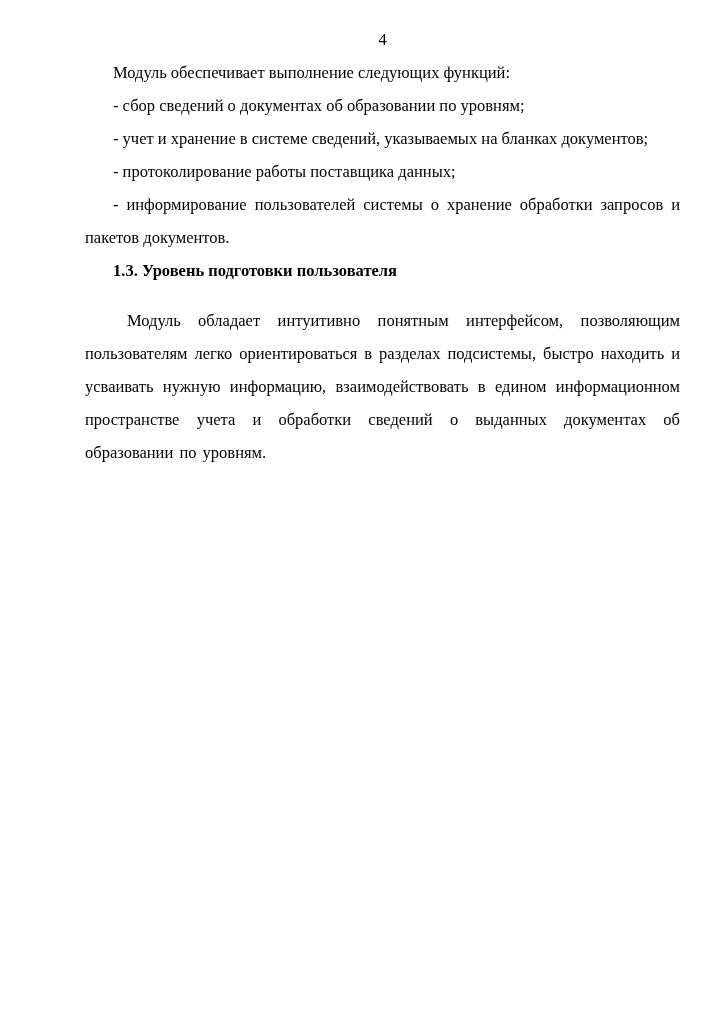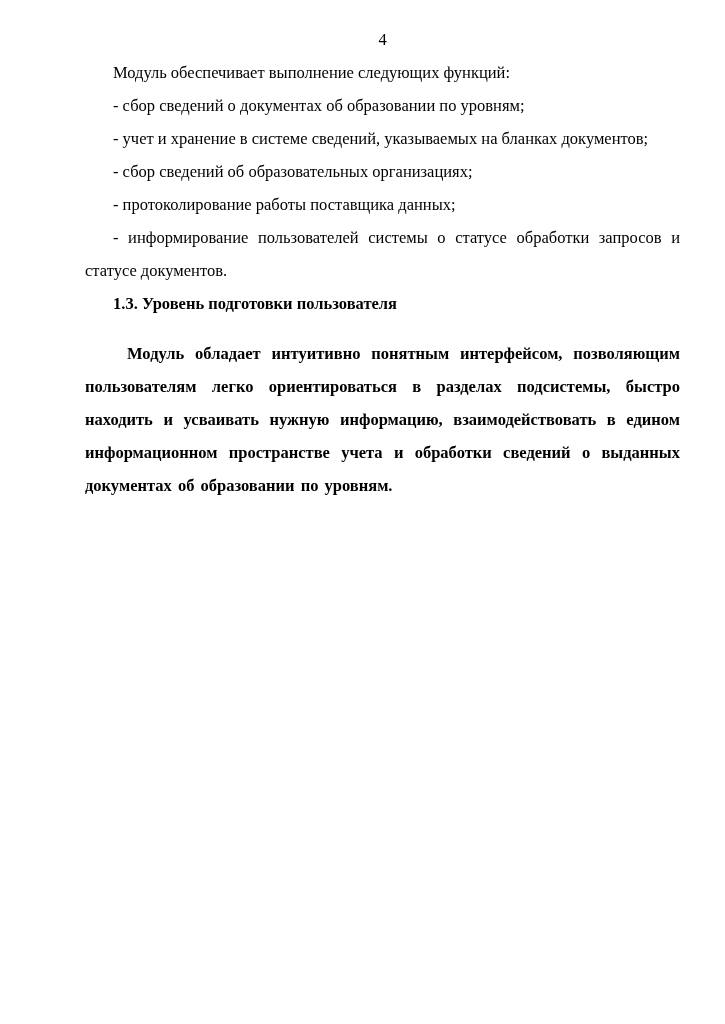--- a/index.html
+++ b/index.html
@@ -37,21 +37,20 @@
     margin-bottom: 17px;
   }
   .para {
     margin: 0;
     text-indent: 28px;
     text-align: justify;
   }
   .para.body-2 {
     text-indent: 42px;
     word-spacing: 2px;
-    font-weight: bold;
   }
   .list-block p {
     margin: 0;
     text-indent: 28px;
     text-align: justify;
     font-family: Liberation Serif, serif;
   }
 </style>
 </head>
 <body>
@@ -59,22 +58,21 @@
 <div class="page">
 
   <div class="page-number">4</div>
 
 
   <p class="para">Модуль обеспечивает выполнение следующих функций:</p>
 
   <div class="list-block">
     <p>- сбор сведений о документах об образовании по уровням;</p>
     <p>- учет и хранение в системе сведений, указываемых на бланках документов;</p>
-    <p>- сбор сведений об образовательных организациях;</p>
     <p>- протоколирование работы поставщика данных;</p>
-    <p>- информирование пользователей системы о статусе обработки запросов и статусе документов.</p>
+    <p>- информирование пользователей системы о хранение обработки запросов и пакетов документов.</p>
   </div>
 
   <h2 class="heading spaced-after">1.3. Уровень подготовки пользователя</h2>
 
   <p class="para body-2">Модуль обладает интуитивно понятным интерфейсом, позволяющим пользователям легко ориентироваться в разделах подсистемы, быстро находить и усваивать нужную информацию, взаимодействовать в едином информационном пространстве учета и обработки сведений о выданных документах об образовании по уровням.</p>
 
 </div>
 
 </body></html>

